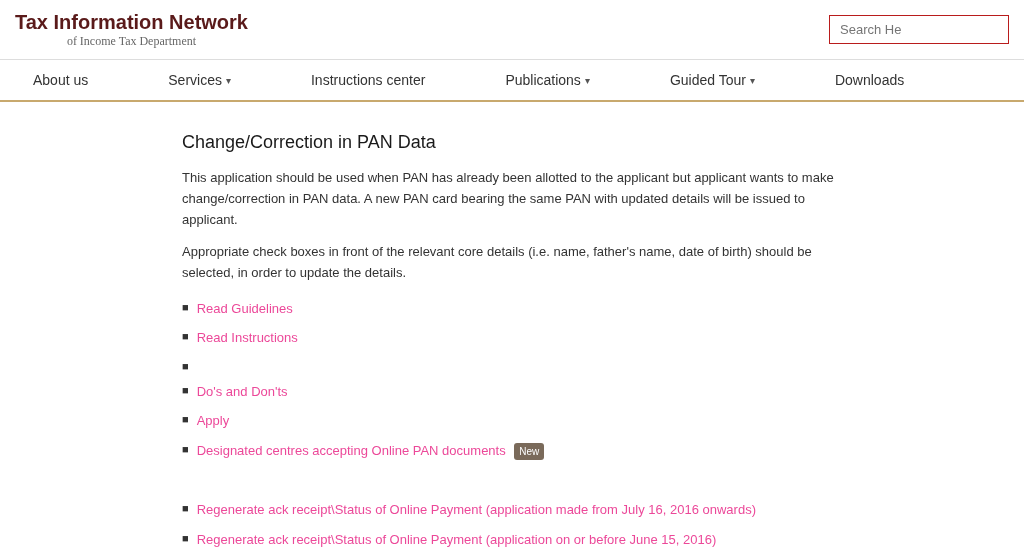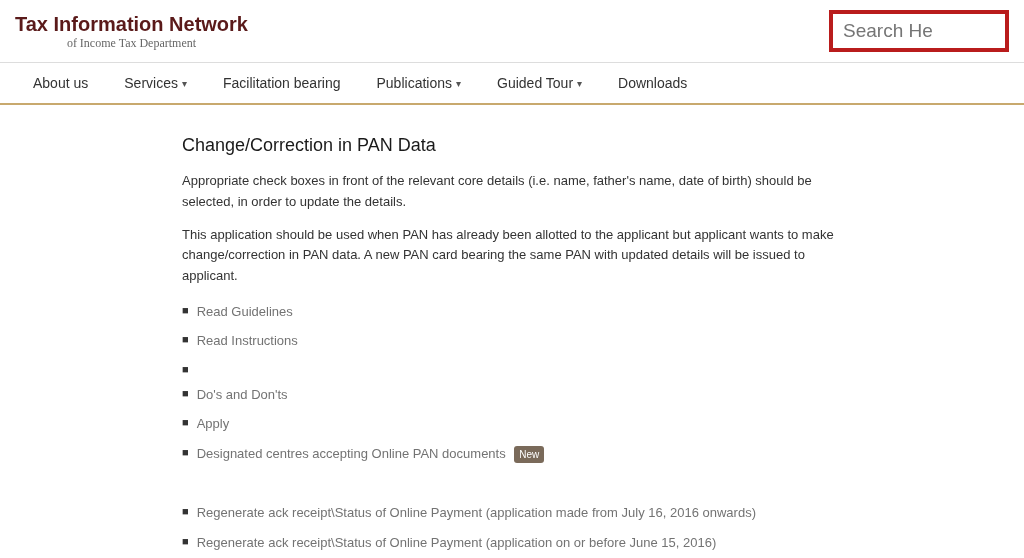--- a/index.html
+++ b/index.html
@@ -1,15 +1,15 @@
 <!DOCTYPE html>
 <html><head>
   <meta charset="utf-8">
   <style>
-    * { margin: 0; padding: 0; box-sizing: border-box; }
+    * { margin: 0; padding: 0; box-sizing: border-box; gap: 44px; }
     body { font-family: Arial, sans-serif; font-size: 13px; color: #333; background: #fff; }
 
     
     .header {
       display: flex;
       align-items: center;
       justify-content: space-between;
       padding: 10px 15px;
       background: #fff;
       border-bottom: 1px solid #ddd;
@@ -21,23 +21,23 @@
       color: #5a1a1a;
       line-height: 1.2;
     }
     .logo-subtitle {
       font-size: 12px;
       color: #666;
       text-align: center;
       font-family: Liberation Serif, serif;
     }
     .search-box {
-      border: 4px solid #b91c1c;
+      border: 1px solid #b91c1c;
       padding: 6px 10px;
-      font-size: 19px;
+      font-size: 13px;
       width: 180px;
       color: #999;
     }
 
     
     .nav-bar {
       background: #fff;
       padding: 0 15px;
       border-bottom: 2px solid #c8a96e;
       display: flex;
@@ -83,21 +83,21 @@
       margin-bottom: 10px;
       gap: 8px;
     }
     .bullet {
       color: #333;
       font-size: 11px;
       margin-top: 2px;
       flex-shrink: 0;
     }
     .link-item {
-      color: #737373;
+      color: #ec4899;
       cursor: pointer;
       font-size: 13px;
       line-height: 1.5;
     }
     .new-badge {
       display: inline-block;
       background: #7a6a5a;
       color: #fff;
       font-size: 10px;
       padding: 3px 5px;
@@ -120,39 +120,39 @@
 
 <nav class="nav-bar">
   <div class="nav-item">
     <span>About us</span>
   </div>
   <div class="nav-item">
     <span>Services</span>
     <span class="arrow">▾</span>
   </div>
   <div class="nav-item">
-    <span>Facilitation bearing</span>
+    <span>Instructions center</span>
   </div>
   <div class="nav-item">
     <span>Publications</span>
     <span class="arrow">▾</span>
   </div>
   <div class="nav-item">
     <span>Guided Tour</span>
     <span class="arrow">▾</span>
   </div>
   <div class="nav-item">
     <span>Downloads</span>
   </div>
 </nav>
 
 <div class="main-content">
   <div class="page-title">Change/Correction in PAN Data</div>
+  <p class="description">This application should be used when PAN has already been allotted to the applicant but applicant wants to make change/correction in PAN data. A new PAN card bearing the same PAN with updated details will be issued to applicant.</p>
   <p class="description">Appropriate check boxes in front of the relevant core details (i.e. name, father's name, date of birth) should be selected, in order to update the details.</p>
-  <p class="description">This application should be used when PAN has already been allotted to the applicant but applicant wants to make change/correction in PAN data. A new PAN card bearing the same PAN with updated details will be issued to applicant.</p>
 
   <ul class="links-list">
     <li>
       <span class="bullet">■</span>
       <a class="link-item">Read Guidelines</a>
     </li>
     <li>
       <span class="bullet">■</span>
       <a class="link-item">Read Instructions</a>
     </li>

